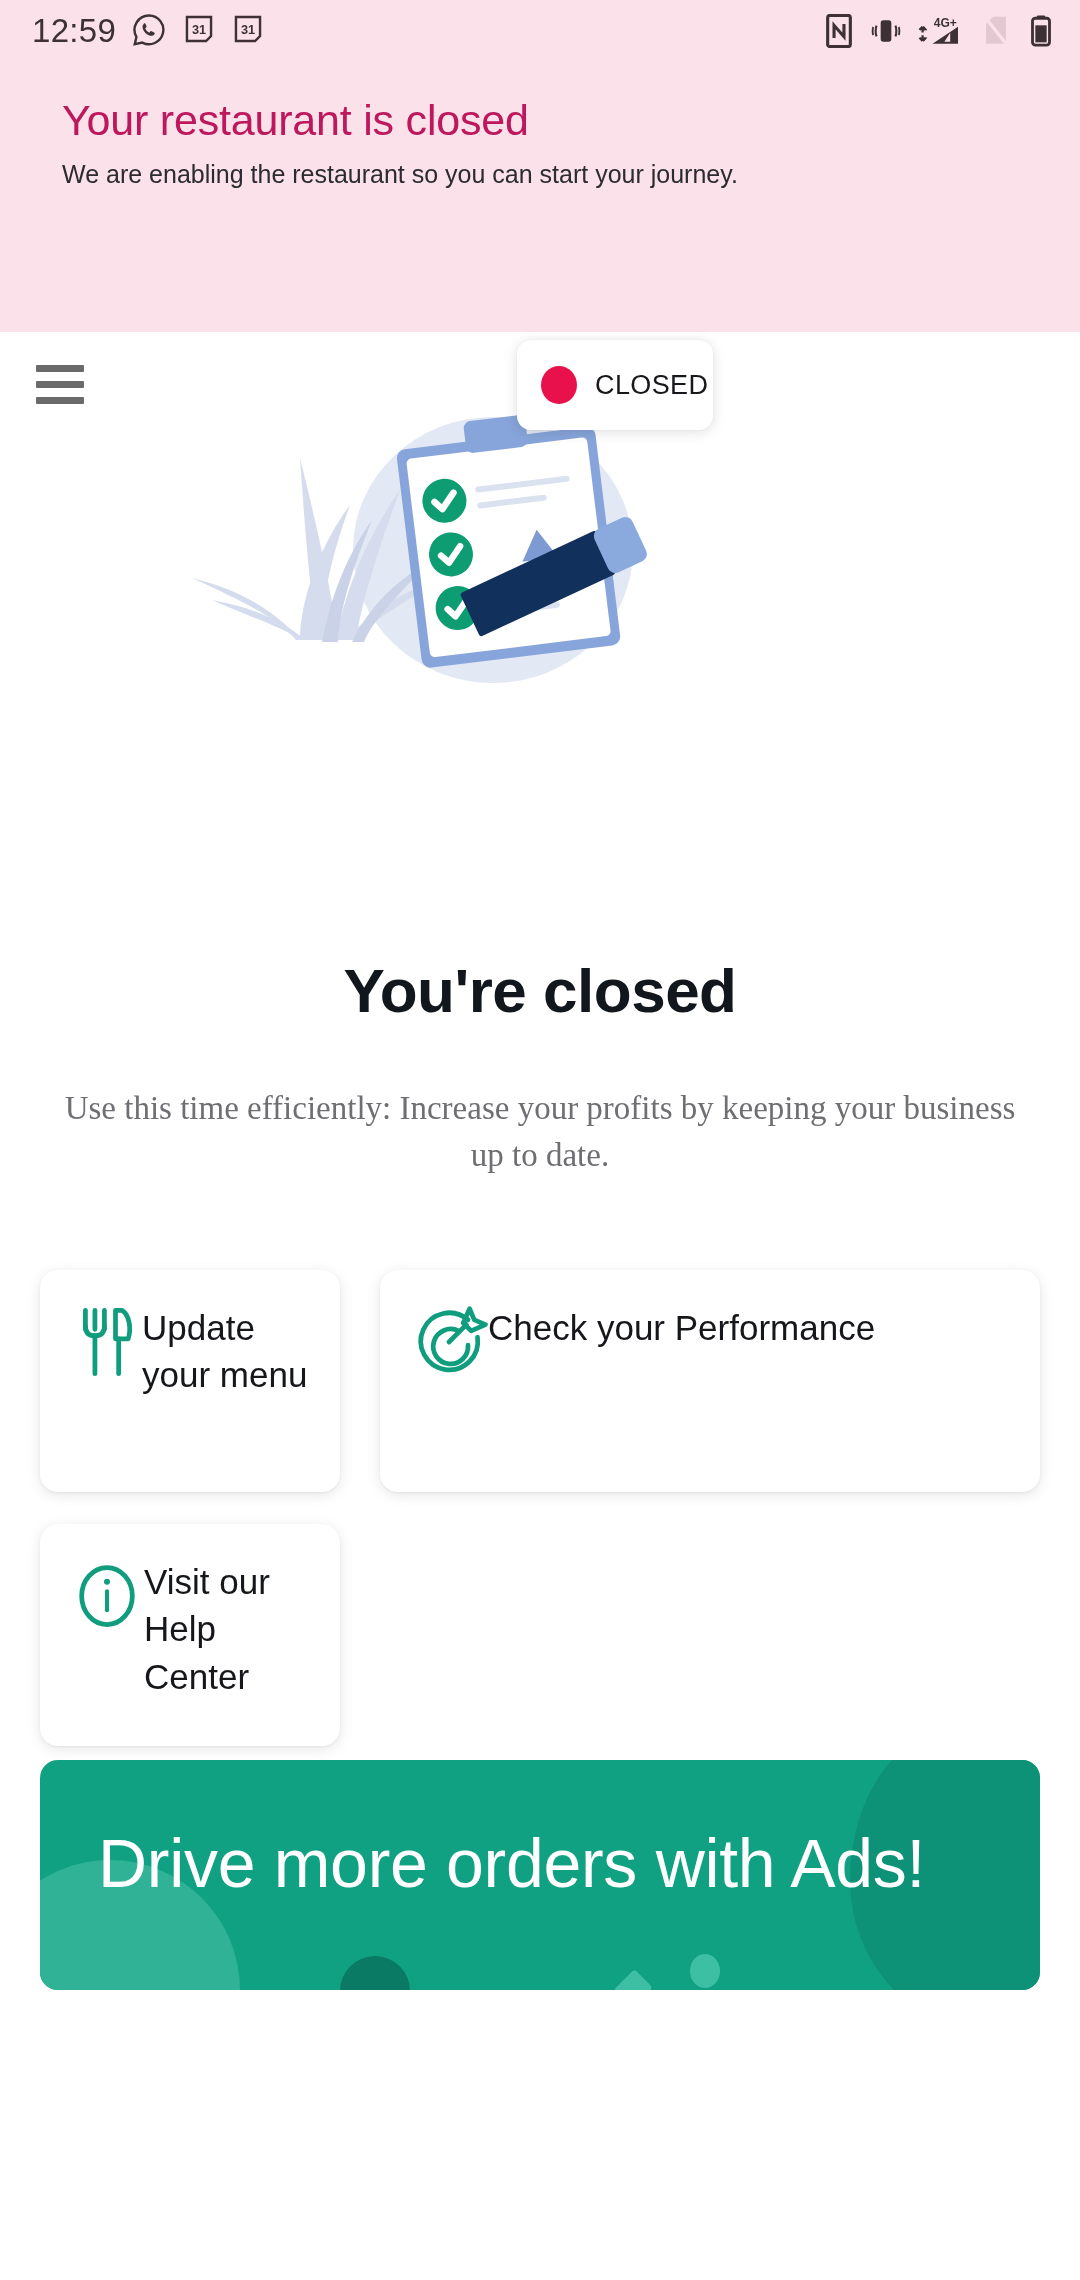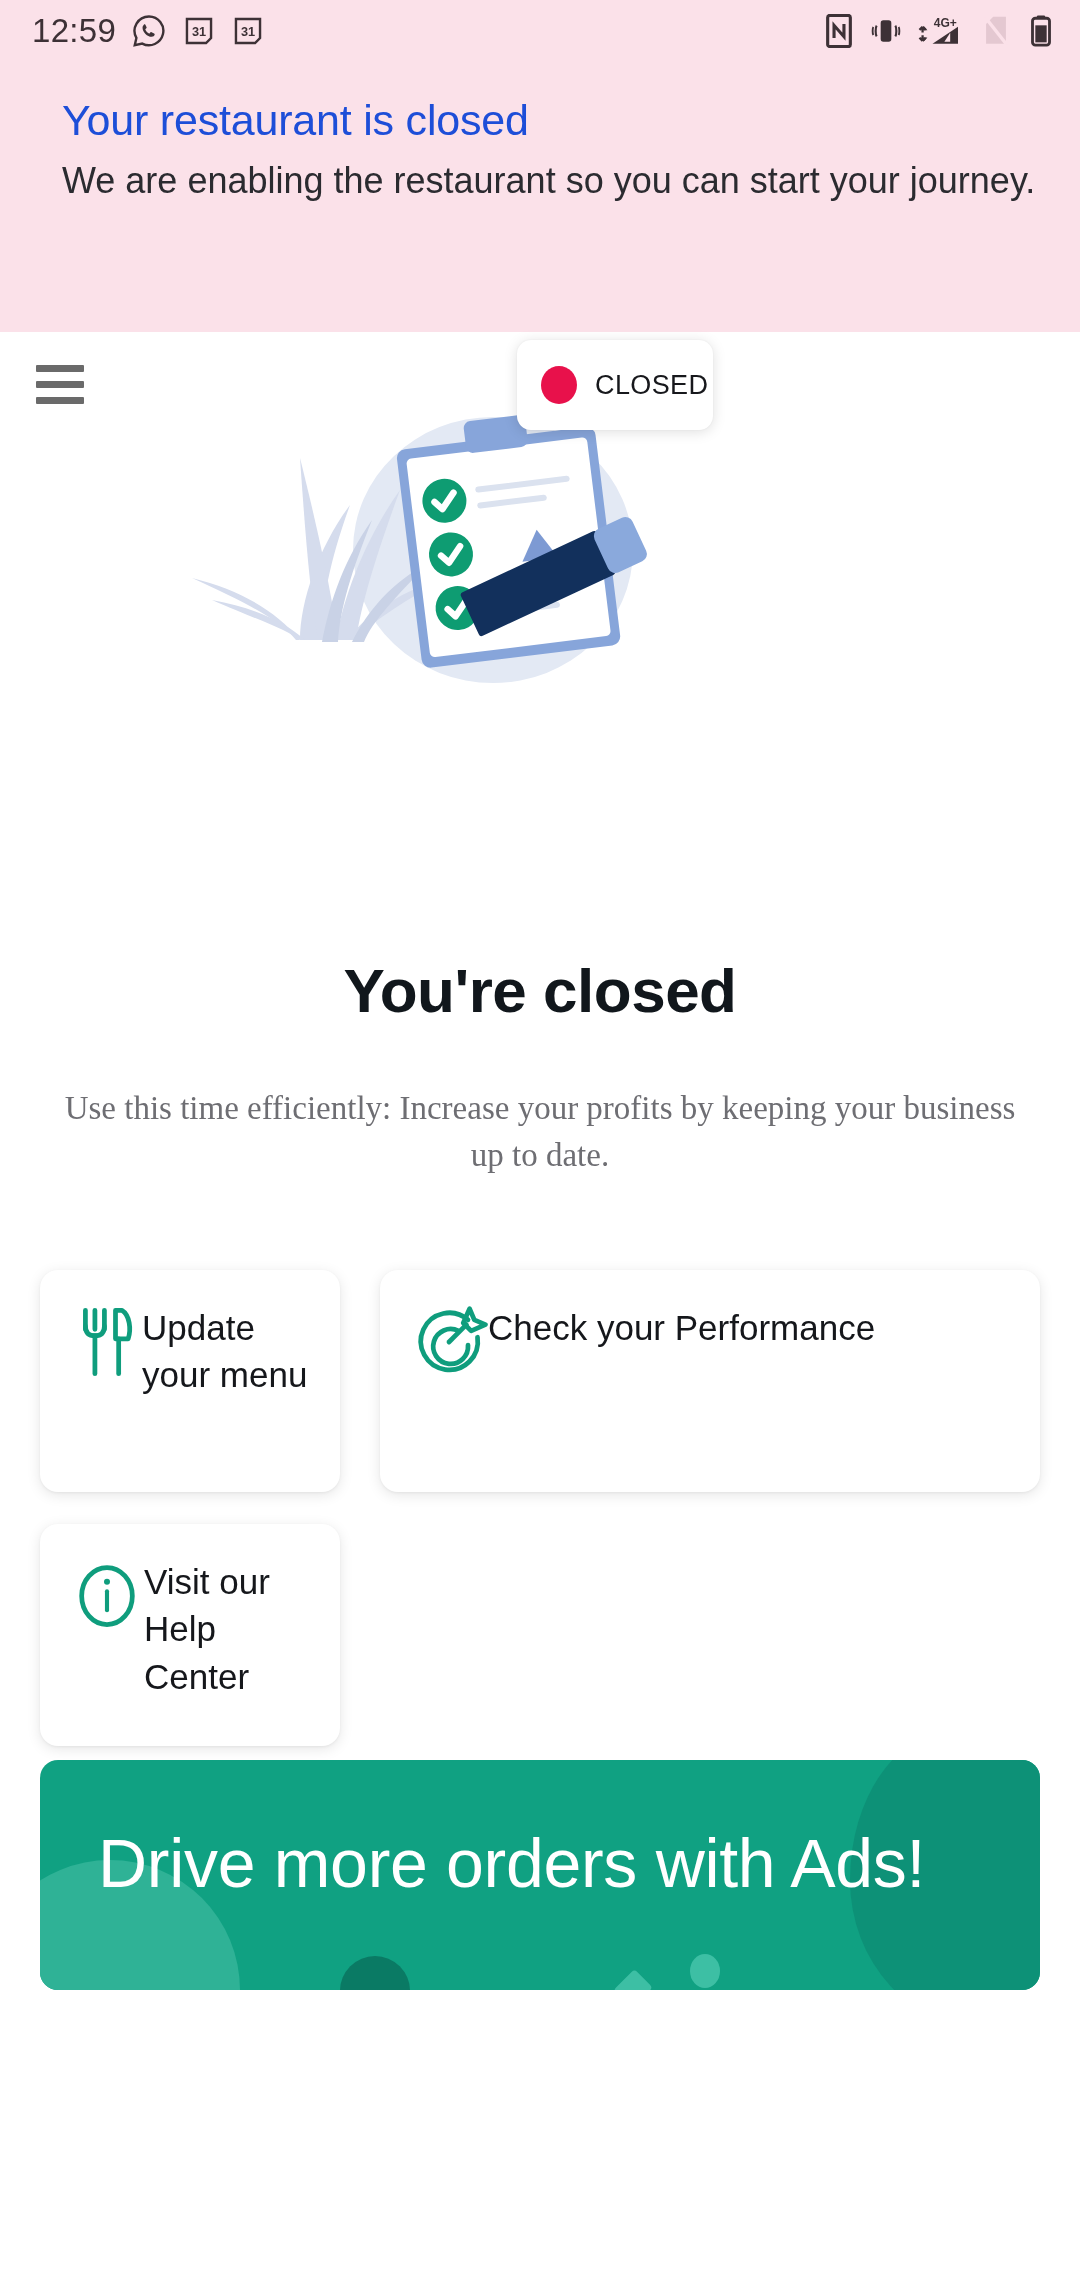--- a/index.html
+++ b/index.html
@@ -14,32 +14,32 @@
   
   .pink-banner {
     position: absolute; top:0; left:0; width:1080px; height:332px;
     background:#fbe1e9;
   }
   .statusbar {
     position:absolute; top:0; left:0; width:1080px; height:62px;
     display:flex; align-items:center; justify-content:space-between;
     padding: 0 26px 0 32px;
   }
-  .sb-left { display:flex; align-items:center; gap:15px; }
+  .sb-left { display:flex; gap:15px; }
   .sb-time { font-size:33px; color:#3d3136; letter-spacing:.3px; }
   .sb-right { display:flex; align-items:center; gap:17px; }
   .sb-ico { display:block; }
 
   .banner-title {
     position:absolute; left:62px; top:96px;
-    font-size:43px; color:#1d4ed8; letter-spacing:-0.2px;
+    font-size:43px; color:#be185d; letter-spacing:-0.2px;
   }
   .banner-sub {
     position:absolute; left:62px; top:160px;
-    font-size:36px; color:#2b2b30; letter-spacing:0px;
+    font-size:25px; color:#2b2b30; letter-spacing:0px;
   }
 
   
   .app-header {
     position:absolute; top:332px; left:0; width:1080px; height:108px;
     background:#fff;
   }
   .hamburger {
     position:absolute; left:36px; top:30px; width:50px; height:44px;
     display:flex; flex-direction:column; justify-content:center; gap:9px;

